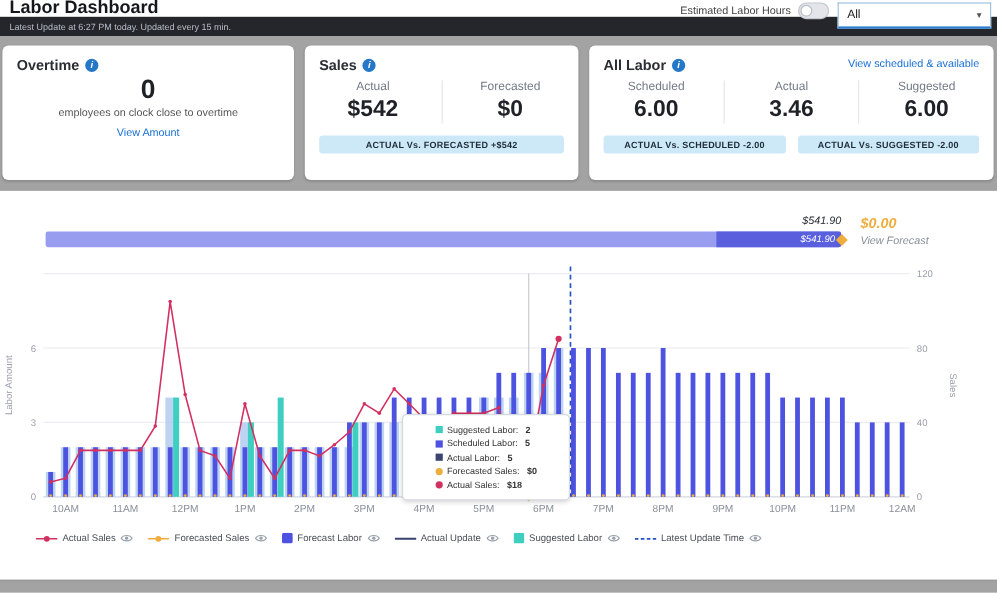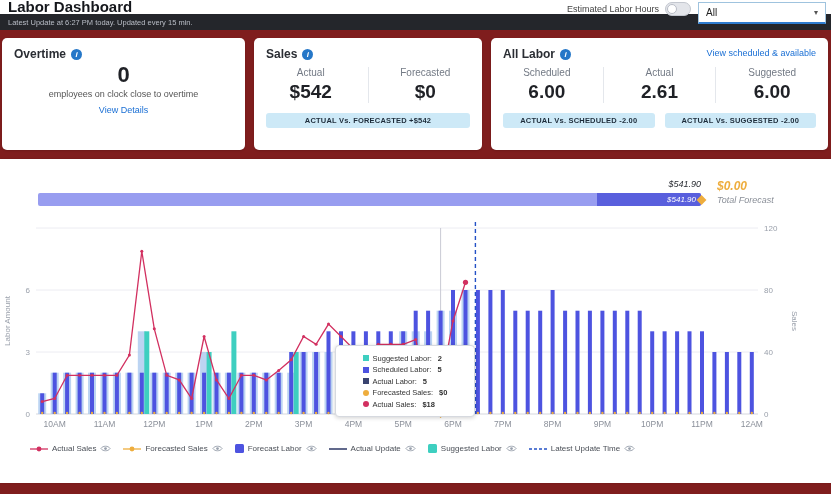--- a/index.html
+++ b/index.html
@@ -1,16 +1,16 @@
 <!DOCTYPE html>
 <html><head>
 <meta charset="utf-8">
 <style>
   html,body{margin:0;padding:0;background:#edeff2;font-family:"Liberation Sans",sans-serif;}
-  #page{position:relative;width:831px;height:494px;overflow:hidden;background:#7f1d1d;}
+  #page{position:relative;width:831px;height:494px;overflow:hidden;background:#a3a3a3;}
 
   
   .topbar{position:relative;height:30px;background:#fff;z-index:2;}
   .page-title{position:absolute;top:0px;left:8px;font-size:15px;font-weight:bold;color:#15171c;margin:0;line-height:14px;}
   .dark-strip{position:absolute;left:0;right:0;top:14px;height:16px;background:#24262b;color:#b9bdc6;font-size:7.5px;display:flex;align-items:center;padding-left:8px;}
   .elh{position:absolute;top:2px;right:140px;display:flex;align-items:center;gap:6px;font-size:9px;color:#444;z-index:3;}
   .toggle{width:24px;height:12px;border-radius:7px;background:#e3e5ea;border:1px solid #c3c7cf;position:relative;display:inline-block;cursor:pointer;}
   .knob{position:absolute;top:0.5px;left:1px;width:10px;height:10px;border-radius:50%;background:#fff;border:1px solid #b9bdc6;box-sizing:border-box;}
   .filter-select{position:absolute;top:2px;right:5px;width:112px;height:19px;background:#fff;border:1px solid #9fc3de;border-bottom:2px solid #2e7cd0;display:flex;align-items:center;justify-content:space-between;padding:0 7px;font-size:10px;color:#222;z-index:3;cursor:pointer;box-sizing:content-box;}
   .chev{font-size:8px;color:#555;}
@@ -89,21 +89,21 @@
   <div class="cards">
 
     <div class="card overtime">
       <div class="card-head">
         <span>Overtime</span>
         <span class="info-icon">i</span>
       </div>
       <div class="ot-body">
         <div class="ot-value">0</div>
         <div class="ot-desc">employees on clock close to overtime</div>
-        <span class="ot-link">View Details</span>
+        <span class="ot-link">View Amount</span>
       </div>
     </div>
 
     <div class="card sales">
       <div class="card-head">
         <span>Sales</span>
         <span class="info-icon">i</span>
       </div>
       <div class="cols">
         <div class="col">
@@ -124,21 +124,21 @@
         <span class="info-icon">i</span>
       </div>
       <span class="card-link">View scheduled &amp; available</span>
       <div class="cols">
         <div class="col">
           <div class="col-label">Scheduled</div>
           <div class="col-value">6.00</div>
         </div>
         <div class="col">
           <div class="col-label">Actual</div>
-          <div class="col-value">2.61</div>
+          <div class="col-value">3.46</div>
         </div>
         <div class="col">
           <div class="col-label">Suggested</div>
           <div class="col-value">6.00</div>
         </div>
       </div>
       <div class="badges">
         <div class="badge">ACTUAL Vs. SCHEDULED -2.00</div>
         <div class="badge">ACTUAL Vs. SUGGESTED -2.00</div>
       </div>
@@ -151,21 +151,21 @@
         <div class="bar-top-label">$541.90</div>
         <div class="pbar" style="background: rgb(152, 157, 240);">
           <div class="pbar-seg" id="pbar-seg" style="width: 15%; background: rgb(89, 95, 221);">
             <span>$541.90</span>
           </div>
           <span class="diamond"></span>
         </div>
       </div>
       <div class="totals">
         <div class="tf-amount">$0.00</div>
-        <div class="tf-caption">Total Forecast</div>
+        <div class="tf-caption">View Forecast</div>
       </div>
     </div>
 
     <svg id="chart-svg" width="800" height="232" viewBox="0 0 800 232" xmlns="http://www.w3.org/2000/svg">
         <line x1="36" y1="202.0" x2="758" y2="202.0" stroke="#d5d7de" stroke-width="1"></line>
         <line x1="36" y1="140.0" x2="758" y2="140.0" stroke="#ececf2" stroke-width="1"></line>
         <line x1="36" y1="78.0" x2="758" y2="78.0" stroke="#ececf2" stroke-width="1"></line>
         <line x1="36" y1="16.0" x2="758" y2="16.0" stroke="#ececf2" stroke-width="1"></line>
         <line x1="440.6" y1="16" x2="440.6" y2="202" stroke="#c9cbd4" stroke-width="1"></line>
         <g>

